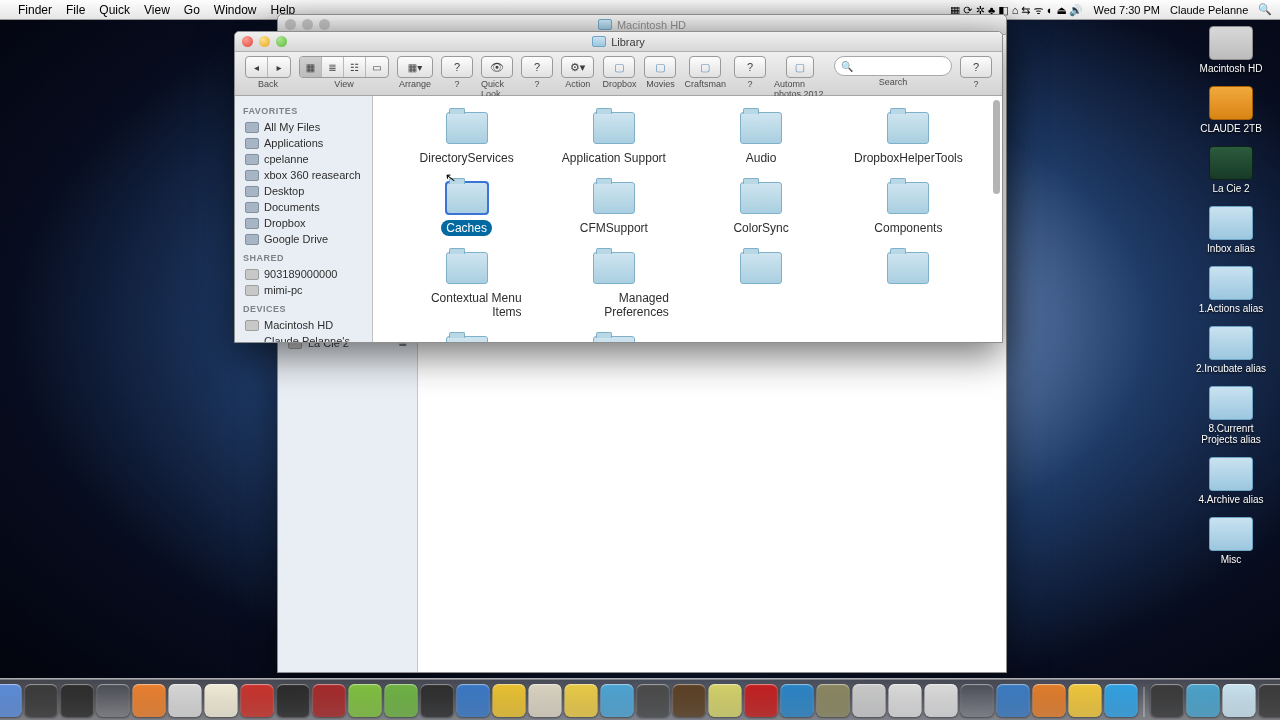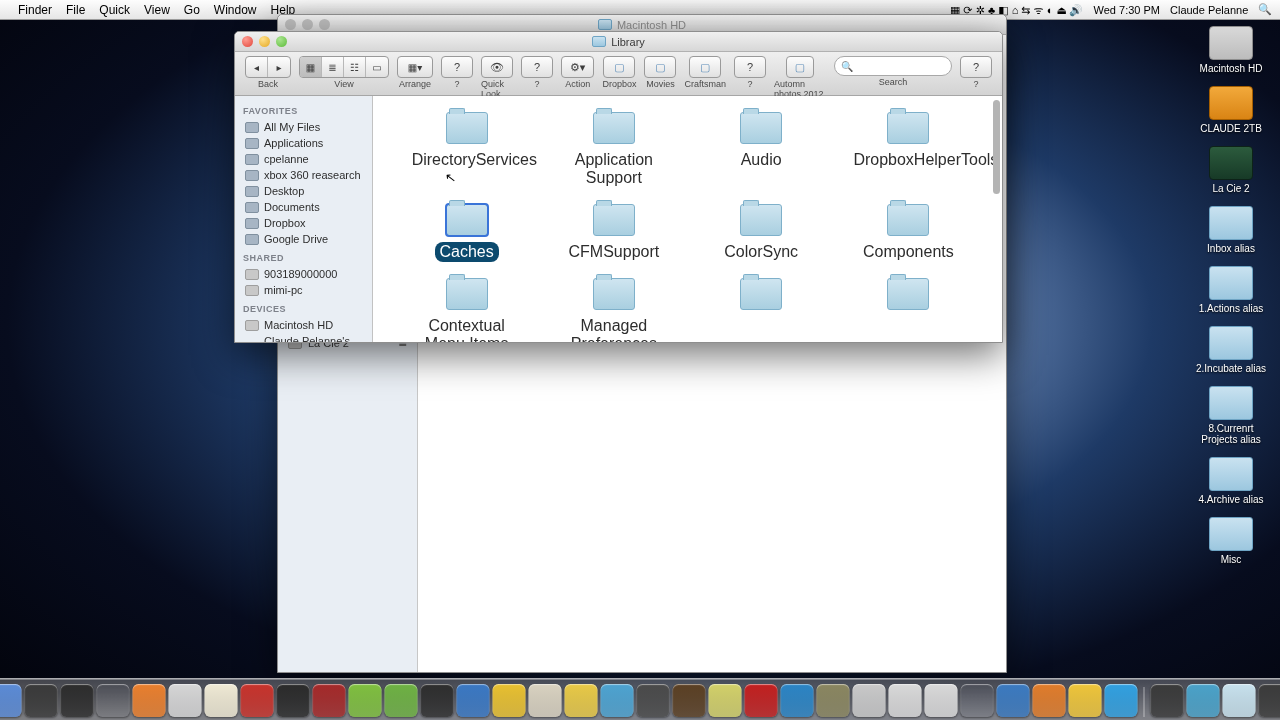--- a/index.html
+++ b/index.html
@@ -49,22 +49,22 @@
 .sidebar .hdr{font-size:9px;color:#7d818a;font-weight:bold;letter-spacing:.5px;padding:6px 8px 3px;text-transform:uppercase}
 .sidebar .it{display:flex;align-items:center;gap:5px;padding:2px 8px 2px 10px;font-size:11px;color:#2d2d2d;cursor:default}
 .sidebar .it .si{width:14px;height:11px;background:#a7b5c4;border-radius:2px;border:1px solid #80909f;flex-shrink:0}
 .sidebar .it .si.d{background:#c8c8c8;border-color:#9e9e9e}
 .content{flex:1;background:#fff;position:relative;overflow:hidden}
 .grid{display:grid;grid-template-columns:repeat(4,1fr);padding:10px 20px;gap-row:14px}
 .fitem{display:flex;flex-direction:column;align-items:center;padding:6px 0 10px;cursor:default}
 .fitem .fic{width:42px;height:32px;background:linear-gradient(#cfe5f0,#a9cfe0);border:1px solid #7eb0ca;border-radius:3px;position:relative;margin-bottom:6px}
 .fitem .fic::before{content:"";position:absolute;top:-5px;left:2px;width:14px;height:5px;background:#b9d8e6;border:1px solid #7eb0ca;border-bottom:none;border-radius:2px 2px 0 0}
 .fitem.sel .fic{outline:2px solid #3a74d8;outline-offset:-1px}
-.fitem .flbl{font-size:16px;color:#2d2d2d;text-align:center;padding:1px 5px;border-radius:8px;max-width:120px}
-.fitem.sel .flbl{background:#0c4a6e;color:#fff}
+.fitem .flbl{font-size:12px;color:#2d2d2d;text-align:right;padding:1px 5px;border-radius:8px;max-width:120px}
+.fitem.sel .flbl{background:#0369a1;color:#fff}
 .scrollthumb{position:absolute;right:2px;top:4px;width:7px;height:94px;background:#b4b4b4;border-radius:4px}
 
 .win.back .body2{display:flex;height:calc(100% - 20px);background:#fff}
 .win.back .sb2{width:140px;background:#e9eef4;border-right:1px solid #c7c7c7;display:flex;flex-direction:column;justify-content:flex-start;padding-top:4px}
 .win.back .sb2 .row{display:flex;align-items:center;gap:6px;padding:3px 10px;font-size:11px;color:#3a3a3a}
 .win.back .sb2 .row .si{width:14px;height:11px;background:#c8c8c8;border:1px solid #9e9e9e;border-radius:2px}
 .win.back .sb2 .eject{margin-left:auto;color:#7c7c7c;font-size:9px}
 .win.back .ct2{flex:1;background:#fff}
 
 #dock{position:absolute;left:50%;bottom:0;transform:translateX(-50%);height:42px;display:flex;align-items:flex-end;gap:3px;padding:0 12px 3px;background:linear-gradient(rgba(255,255,255,.25),rgba(230,230,230,.55));border-radius:6px 6px 0 0;border:1px solid rgba(255,255,255,.35);border-bottom:none}

